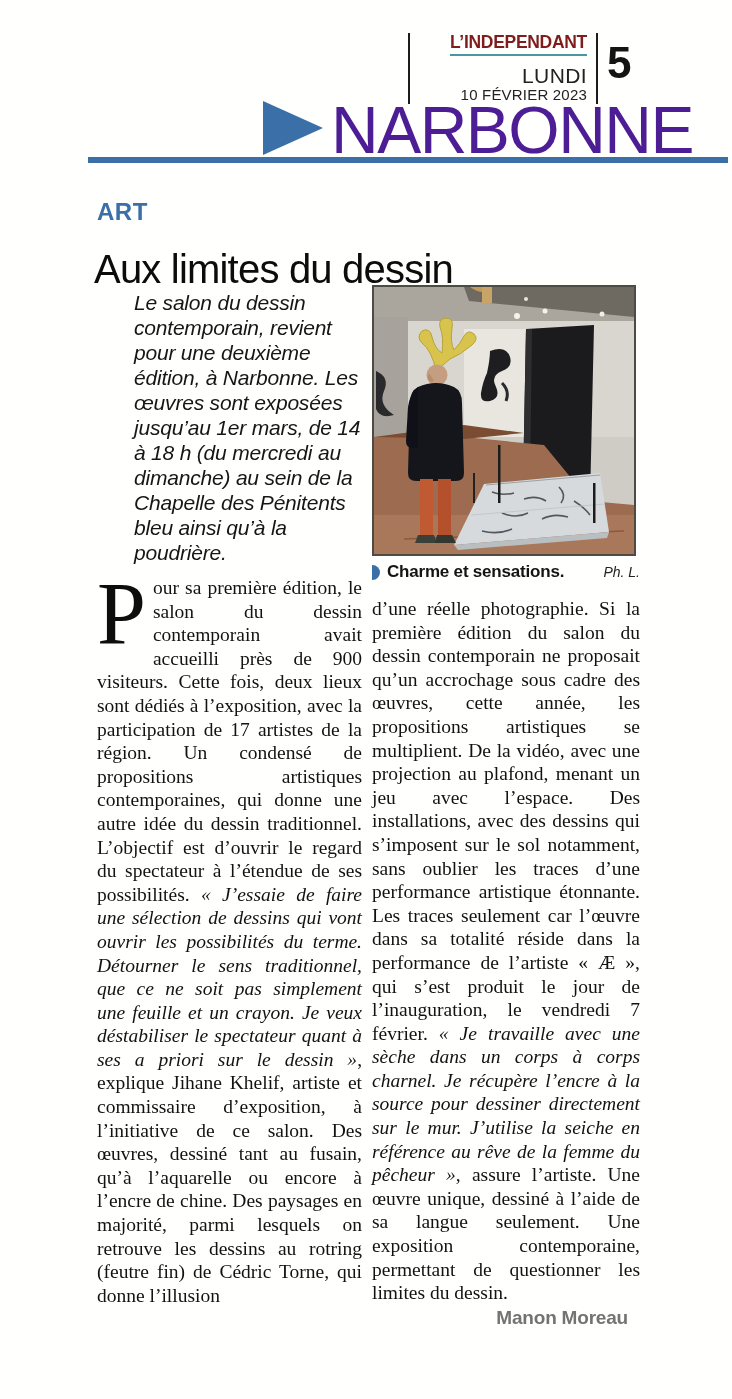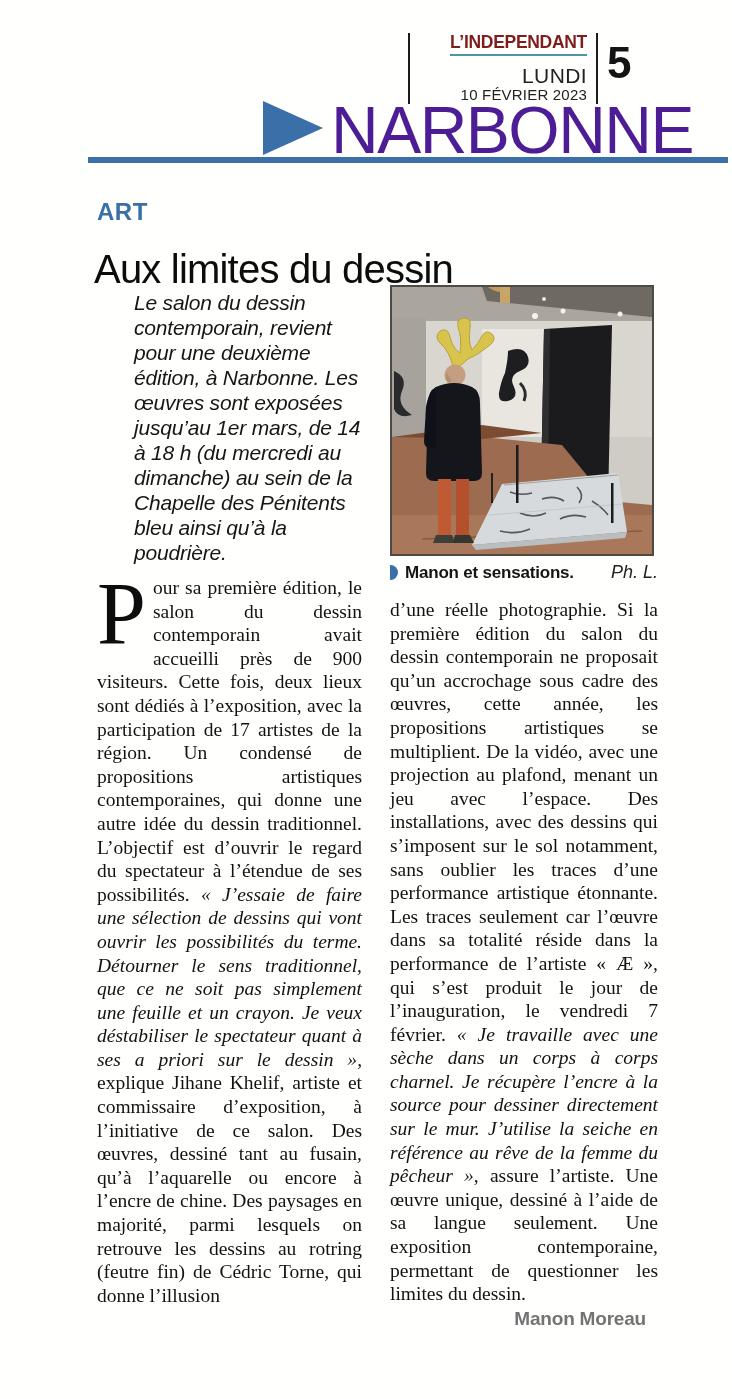--- a/index.html
+++ b/index.html
@@ -112,21 +112,21 @@
   }
 
   
   .columns {
     position: absolute;
     left: 97px;
     top: 285px;
     width: 543px;
     display: grid;
     grid-template-columns: 265px 268px;
-    column-gap: 28px;
+    column-gap: 10px;
   }
   .standfirst {
     padding: 5px 0 0 37px;
     font-style: italic;
     font-size: 21px;
     line-height: 25px;
     color: #161616;
     letter-spacing: -0.2px;
   }
   .body-text {
@@ -170,21 +170,21 @@
   .caption-text {
     margin-left: 7px;
     font-weight: 700;
     font-size: 17px;
     color: #141414;
     flex: 1 1 auto;
     letter-spacing: -0.2px;
   }
   .caption-credit {
     font-style: italic;
-    font-size: 18px;
+    font-size: 14px;
     color: #222;
   }
   .body-right { margin-top: 15px; }
   .byline {
     margin-top: 2px;
     text-align: right;
     padding-right: 12px;
     font-weight: 700;
     font-size: 19px;
     color: #737373;
@@ -279,21 +279,21 @@
           <path d="M44,100 q-8,6 -10,20 l-2,34 q0,7 6,7 l6,0 Z" fill="#101018"></path>
           <rect x="46" y="192" width="13" height="56" fill="#bf5a33"></rect>
           <rect x="64" y="192" width="13" height="56" fill="#b4512c"></rect>
           <path d="M44,248 l16,0 3,8 -22,0 Z" fill="#3c4038"></path>
           <path d="M63,248 l15,0 4,8 -21,0 Z" fill="#33372f"></path>
         </svg>
       </div>
 
       <div class="caption-row">
         <span class="caption-marker"></span>
-        <span class="caption-text">Manon et sensations.</span>
+        <span class="caption-text">Charme et sensations.</span>
         <span class="caption-credit">Ph. L.</span>
       </div>
 
       <p class="body-text body-right"><span>d’une réelle photographie. Si la première édition du salon du dessin contemporain ne proposait qu’un accrochage sous cadre des œuvres, cette année, les propositions artistiques se multiplient. De la vidéo, avec une projection au plafond, menant un jeu avec l’espace. Des installations, avec des dessins qui s’imposent sur le sol notamment, sans oublier les traces d’une performance artistique étonnante. Les traces seulement car l’œuvre dans sa totalité réside dans la performance de l’artiste «&nbsp;Æ&nbsp;», qui s’est produit le jour de l’inauguration, le vendredi 7 février. </span><em>«&nbsp;Je travaille avec une sèche dans un corps à corps charnel. Je récupère l’encre à la source pour dessiner directement sur le mur. J’utilise la seiche en référence au rêve de la femme du pêcheur&nbsp;»</em><span>, assure l’artiste. Une œuvre unique, dessiné à l’aide de sa langue seulement. Une exposition contemporaine, permettant de questionner les limites du dessin.</span></p>
 
       <div class="byline">Manon Moreau</div>
     </div>
   </div>
 </div>
 

